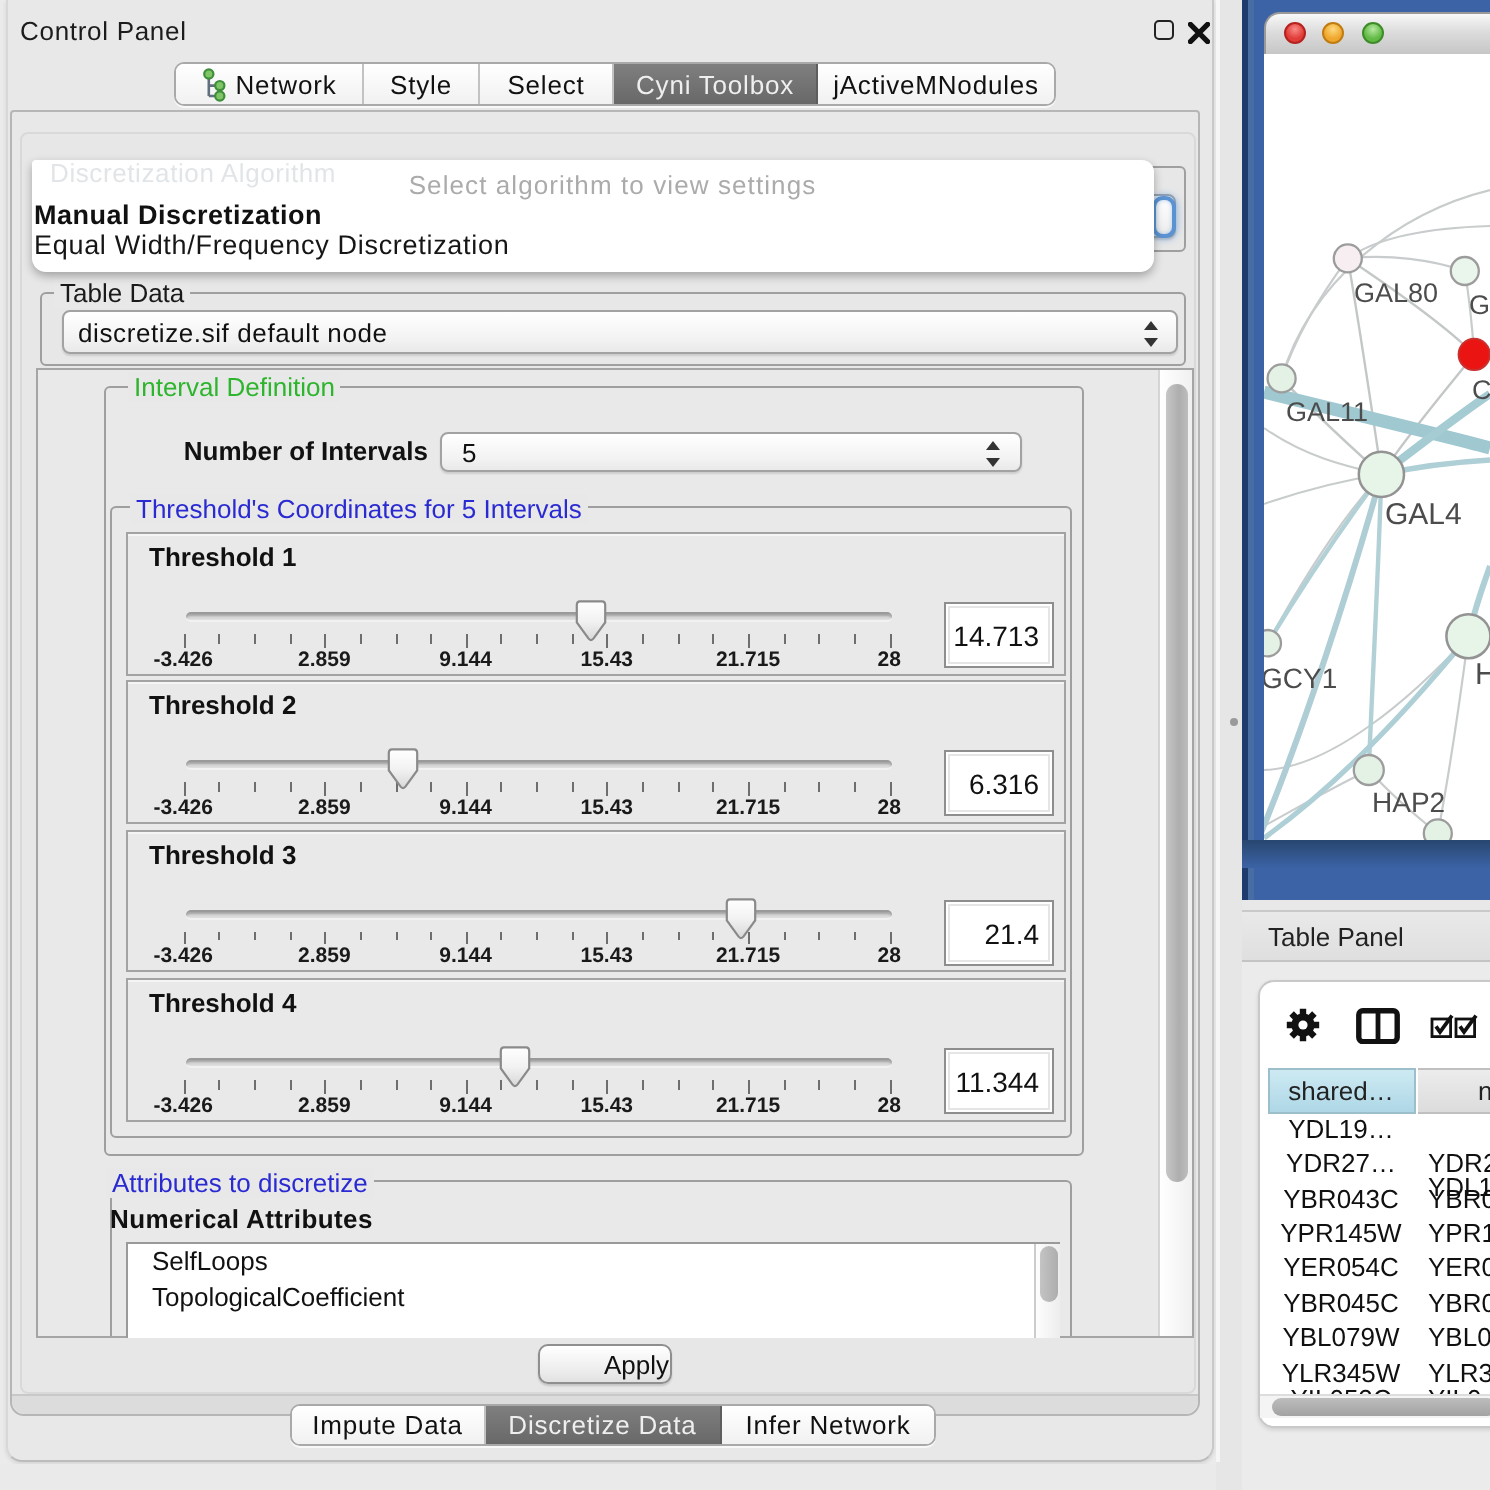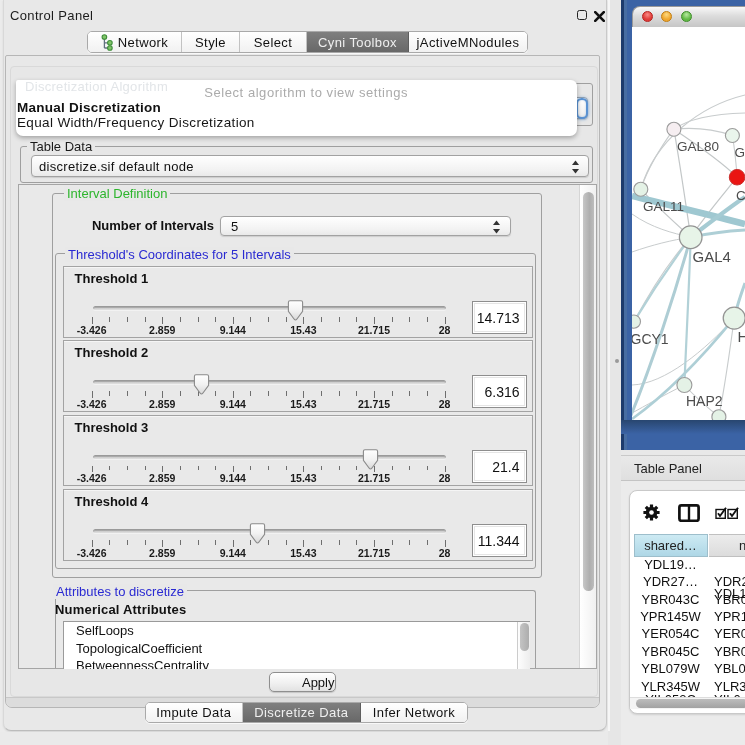--- a/index.html
+++ b/index.html
@@ -249,21 +249,20 @@
 <path d="M3.0,0.7 L14.0,0.7 Q15.6,0.7 15.6,2.6 L15.6,11.2 L9.8,19.2 Q8.5,20.9 7.2,19.2 L1.4,11.2 L1.4,2.6 Q1.4,0.7 3.0,0.7 Z" fill="url(#thg3)" stroke="#8a8a8a" stroke-width="1.1"></path>
     </svg>
     <div class="vbox">11.344</div>
   </div>
 <div class="abs" style="left:55px;top:590px;width:480.5px;height:78px;border:1px solid #9f9f9f;border-bottom:none;border-radius:3px 3px 0 0;"></div>
 <div class="gtitle" style="left:53px;top:584px;color:#2a2ad2;">Attributes to discretize</div>
 <div class="abs" style="left:55px;top:602px;font-size:13px;font-weight:bold;color:#111;letter-spacing:.2px;">Numerical Attributes</div>
 <div class="abs" style="left:63px;top:621px;width:467px;height:47.5px;background:#fff;border:1px solid #9a9a9a;border-bottom:none;overflow:hidden;">
 <div class="litem">SelfLoops</div>
     <div class="litem">TopologicalCoefficient</div>
-    <div class="litem">BetweennessCentrality</div>
   </div>
 <div class="abs" style="left:517px;top:622px;width:13px;height:46.5px;background:linear-gradient(90deg,#fdfdfd,#ededed);border-left:1px solid #ccc;"></div>
 <div class="abs" style="left:519.5px;top:623px;width:9px;height:28px;border-radius:5px;background:linear-gradient(90deg,#c4c4c4,#adadad);"></div>
 <div class="abs" style="left:268.5px;top:671.5px;width:67px;height:20px;background:linear-gradient(#ffffff,#efefef 60%,#e2e2e2);border:1px solid #8f8f8f;border-radius:5px;font-size:13px;color:#111;text-align:right;line-height:19px;box-shadow:0 1px 1px rgba(0,0,0,.15);">Apply</div>
 <div class="seg" style="left:145px;top:701.5px;height:21px;">
 <div class="s" style="width:96.5px;">Impute Data</div>
 <div class="s sel" style="width:118.5px;">Discretize Data</div>
 <div class="s" style="width:106px;">Infer Network</div>
 </div>
 <div class="abs" style="left:0;top:732px;width:618px;height:13px;background:#eaeaea;"></div>

